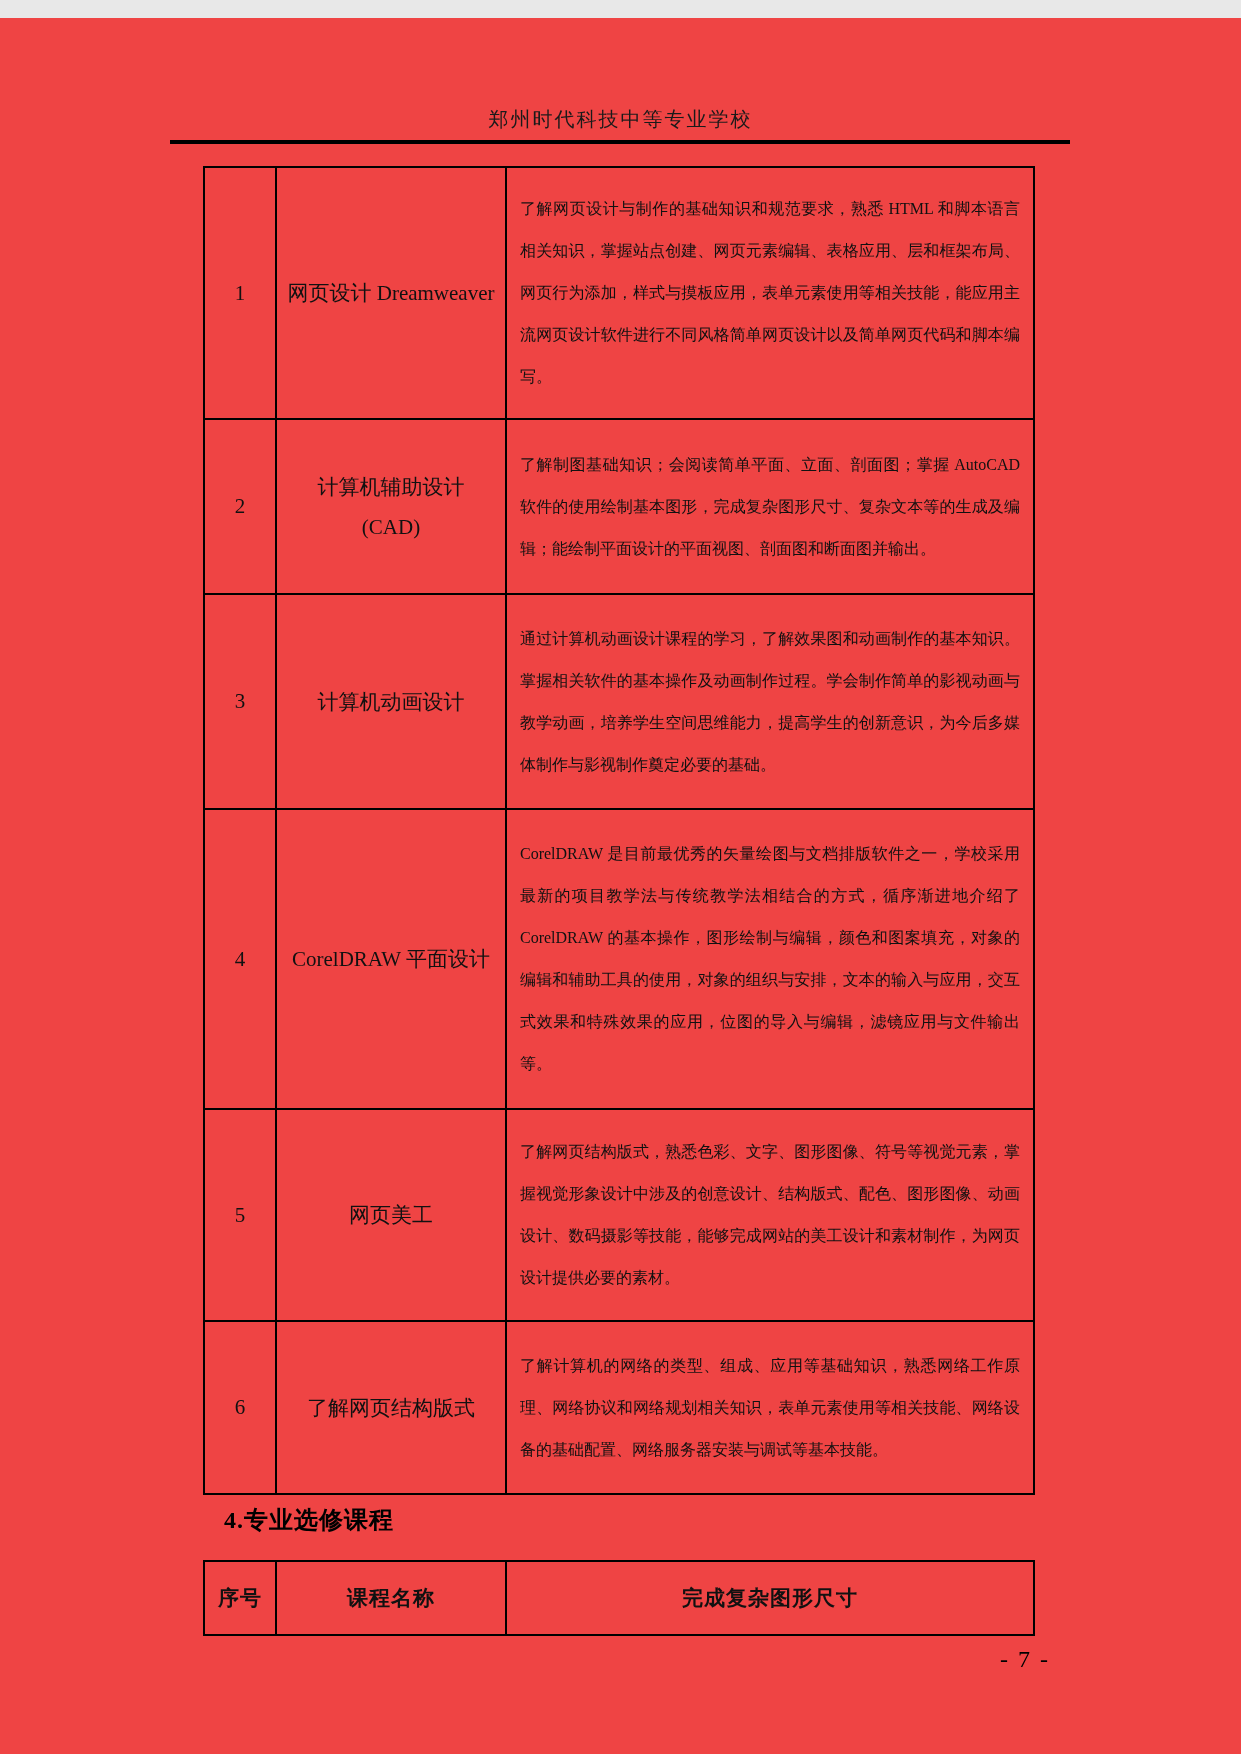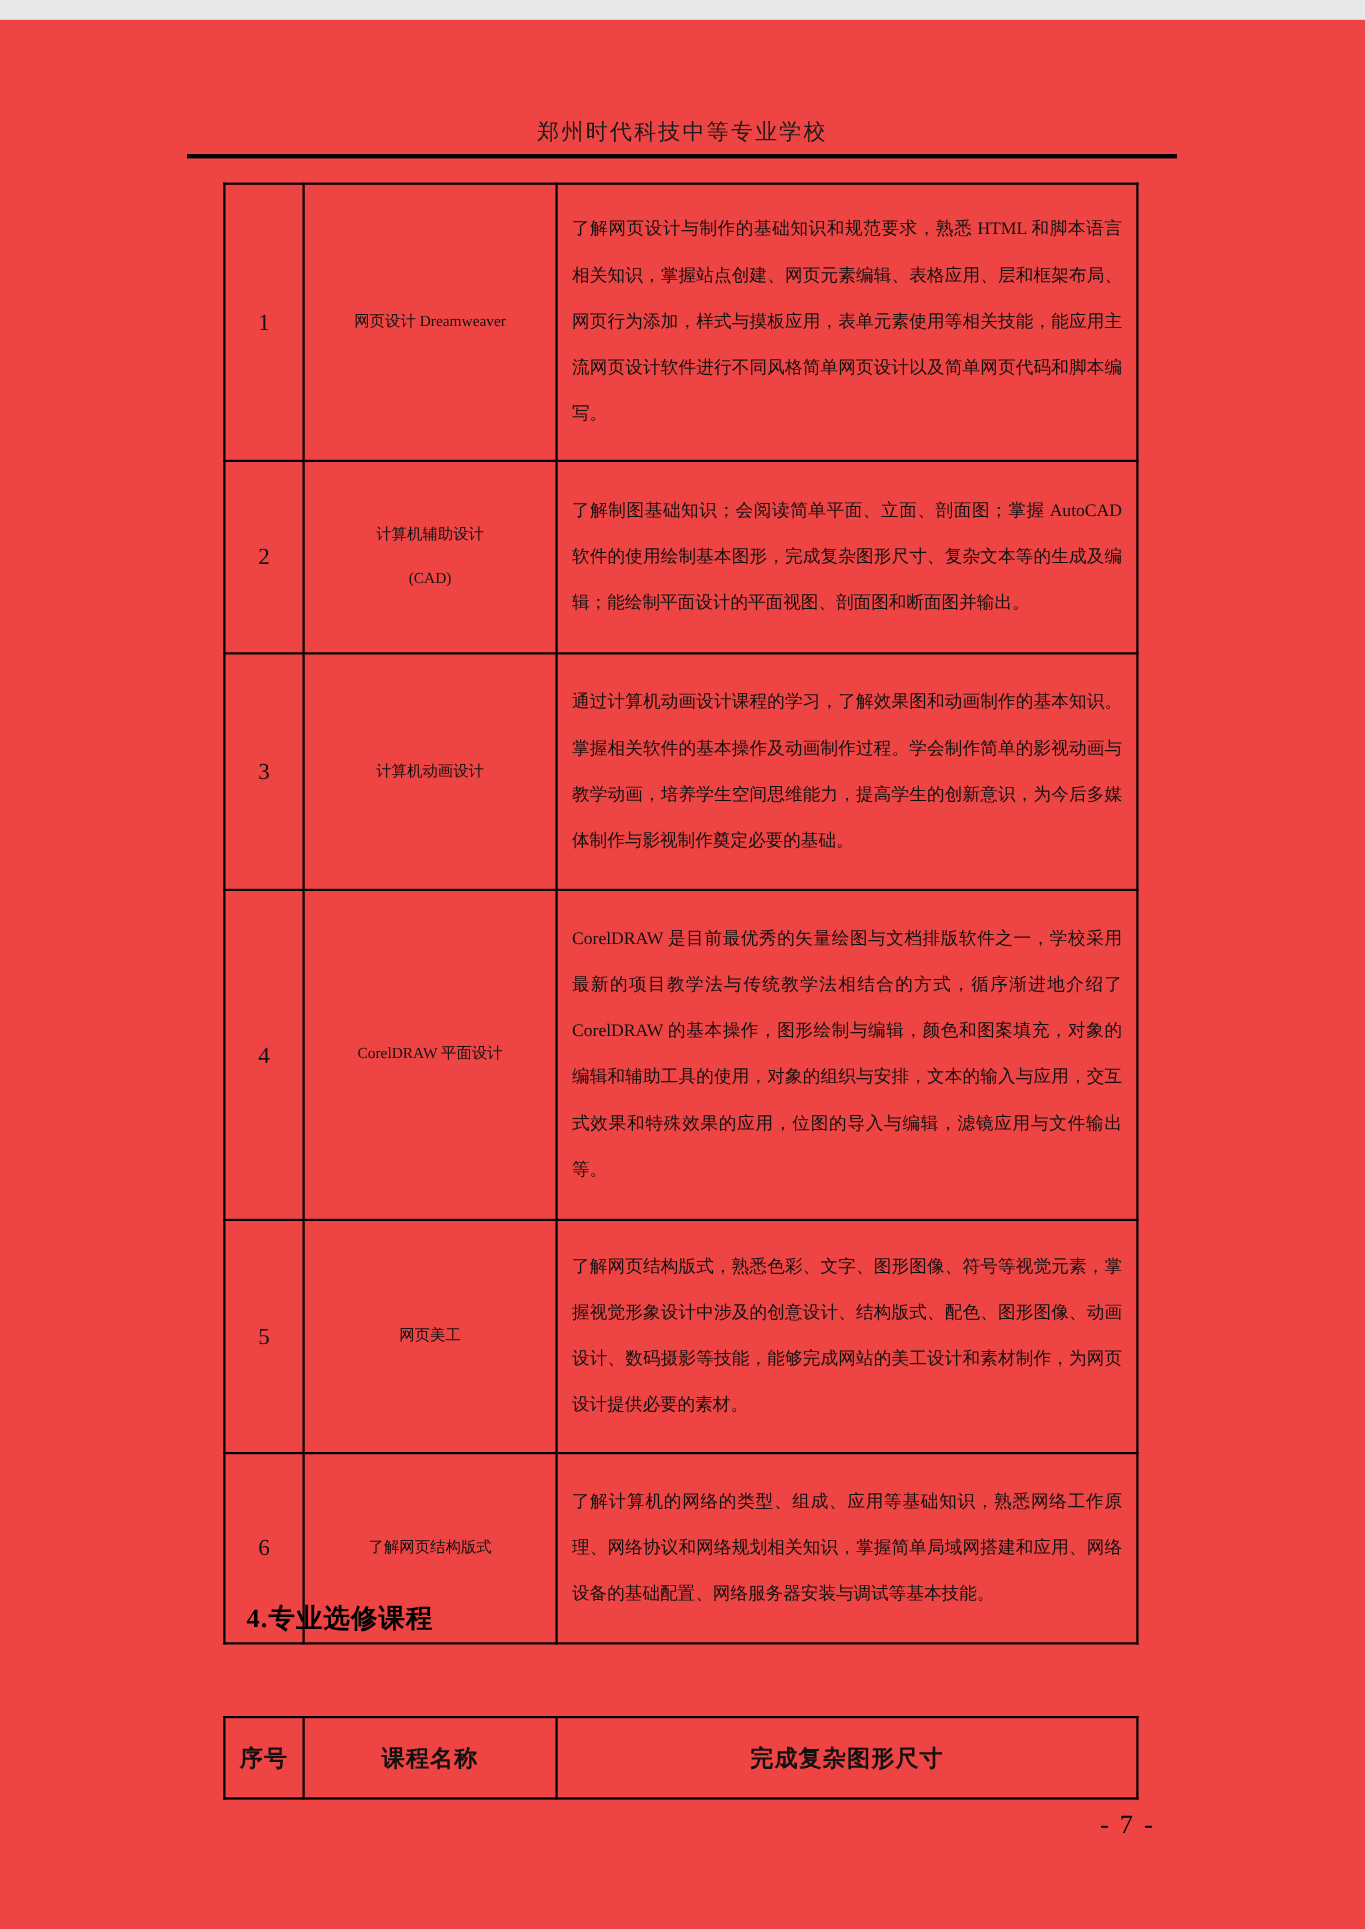--- a/index.html
+++ b/index.html
@@ -28,34 +28,34 @@
     border-collapse:collapse; table-layout:fixed;
   }
   table.grid td, table.grid th {
     border:2px solid #000;
     vertical-align:middle;
     padding:0;
     overflow:hidden;
   }
   .courses-table { top:148px; }
   .cell-no   { text-align:center; font-size:21px; }
-  .cell-name { text-align:center; font-size:14px; line-height:40px; white-space:pre-line; }
+  .cell-name { text-align:center; font-size:21px; line-height:40px; white-space:pre-line; }
   .cell-desc {
     font-size:16px; line-height:42px;
     text-align:justify;
     padding:2px 13px !important;
   }
   tr.r1 { height:252px; }
   tr.r2 { height:175px; }
   tr.r3 { height:215px; }
   tr.r4 { height:300px; }
   tr.r5 { height:212px; }
   tr.r6 { height:173px; }
   .section-heading {
-    position:absolute; top:1437px; left:224px;
+    position:absolute; top:1486px; left:224px;
     font-size:24px; font-weight:bold; letter-spacing:1px;
     color:#000;
   }
   .elective-table { top:1542px; height:76px; }
   .elective-table th {
     font-size:21px; font-weight:bold; text-align:center;
     letter-spacing:1px;
   }
   .page-number {
     position:absolute; top:1628px; left:975px; width:100px;
@@ -101,21 +101,21 @@
         <td class="cell-desc">CorelDRAW 是目前最优秀的矢量绘图与文档排版软件之一，学校采用最新的项目教学法与传统教学法相结合的方式，循序渐进地介绍了 CorelDRAW 的基本操作，图形绘制与编辑，颜色和图案填充，对象的编辑和辅助工具的使用，对象的组织与安排，文本的输入与应用，交互式效果和特殊效果的应用，位图的导入与编辑，滤镜应用与文件输出等。</td>
       </tr>
       <tr class="r5">
         <td class="cell-no">5</td>
         <td class="cell-name">网页美工</td>
         <td class="cell-desc">了解网页结构版式，熟悉色彩、文字、图形图像、符号等视觉元素，掌握视觉形象设计中涉及的创意设计、结构版式、配色、图形图像、动画设计、数码摄影等技能，能够完成网站的美工设计和素材制作，为网页设计提供必要的素材。</td>
       </tr>
       <tr class="r6">
         <td class="cell-no">6</td>
         <td class="cell-name">了解网页结构版式</td>
-        <td class="cell-desc">了解计算机的网络的类型、组成、应用等基础知识，熟悉网络工作原理、网络协议和网络规划相关知识，掌握简单局域网搭建和应用、网络设备的基础配置、网络服务器安装与调试等基本技能。</td>
+        <td class="cell-desc">了解计算机的网络的类型、组成、应用等基础知识，熟悉网络工作原理、网络协议和网络规划相关知识，表单元素使用等相关技能、网络设备的基础配置、网络服务器安装与调试等基本技能。</td>
       </tr>
     </tbody>
   </table>
 
   <div class="section-heading">4.专业选修课程</div>
 
   <table class="grid elective-table">
     <colgroup>
       <col style="width:72px">
       <col style="width:230px">

